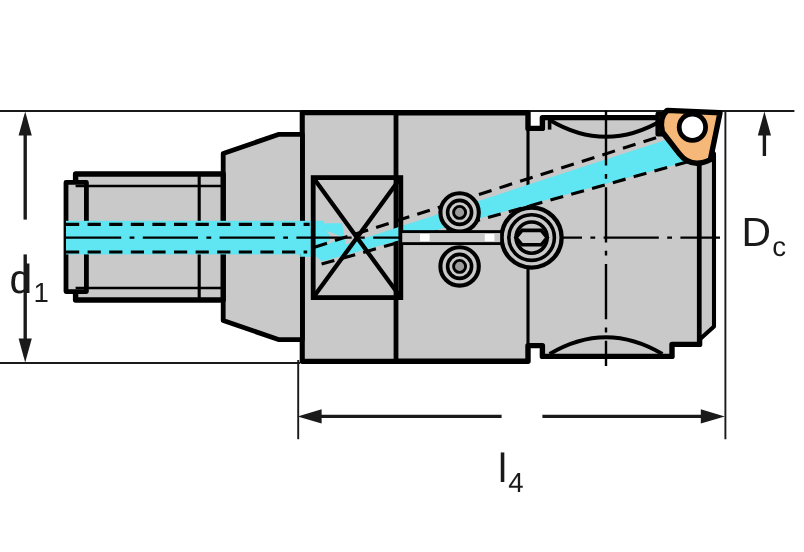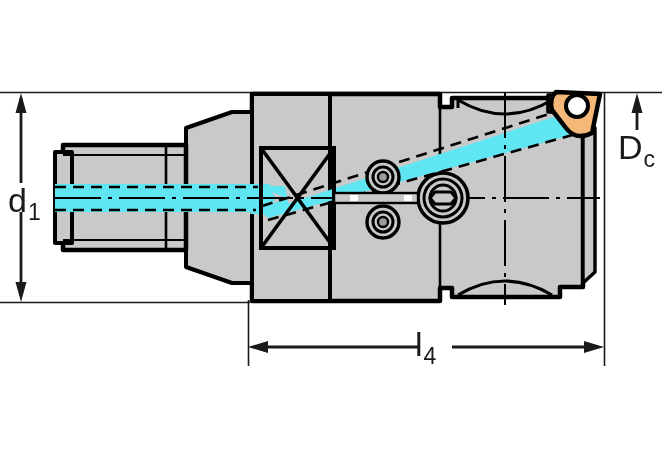--- a/index.html
+++ b/index.html
@@ -22,34 +22,35 @@
     left: 0;
     top: 0;
   }
   .dim-label {
     position: absolute;
     font-family: "Liberation Sans", sans-serif;
     color: #1a1a1a;
     white-space: nowrap;
     line-height: 1;
     user-select: none;
+    margin-top: 47px;
   }
   .dim-label .base {
     font-size: 34px;
   }
   .dim-label .sub {
     font-size: 23px;
     vertical-align: baseline;
     position: relative;
     top: 8px;
     left: 1px;
   }
   #label-d1 {
     left: 8px;
-    top: 183px;
+    top: 169px;
     text-align: right;
   }
   #label-dc {
     left: 618px;
     top: 130px;
   }
   #label-l4 {
     left: 415px;
     top: 327px;
     text-align: right;

